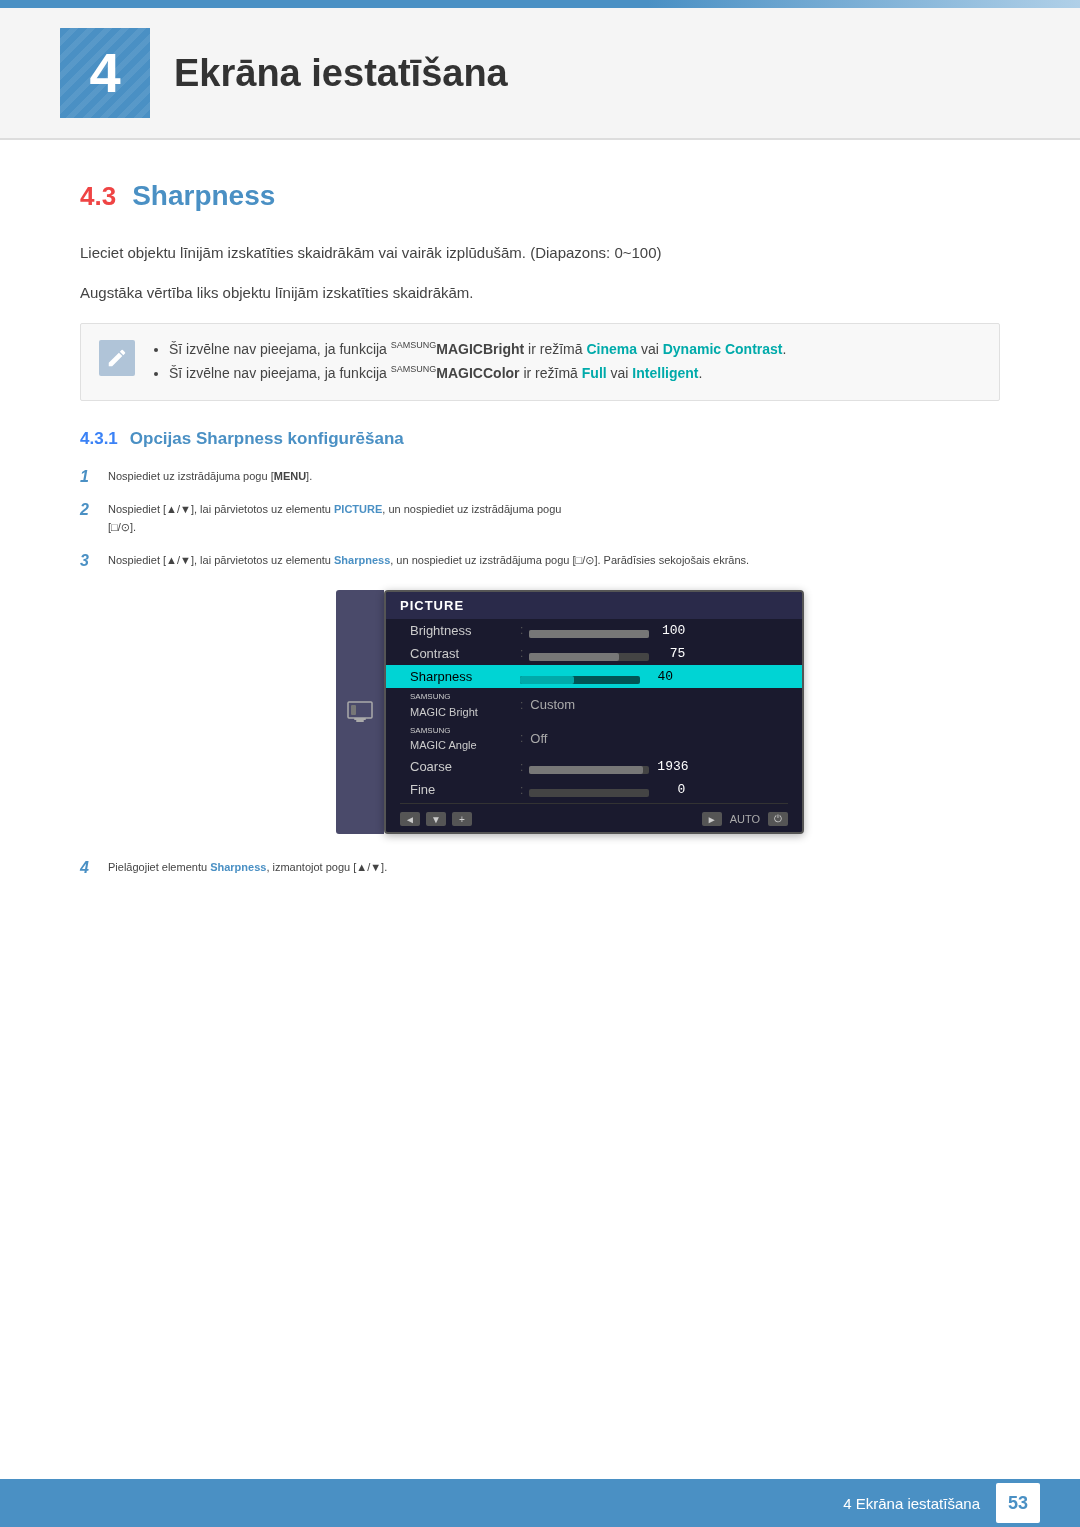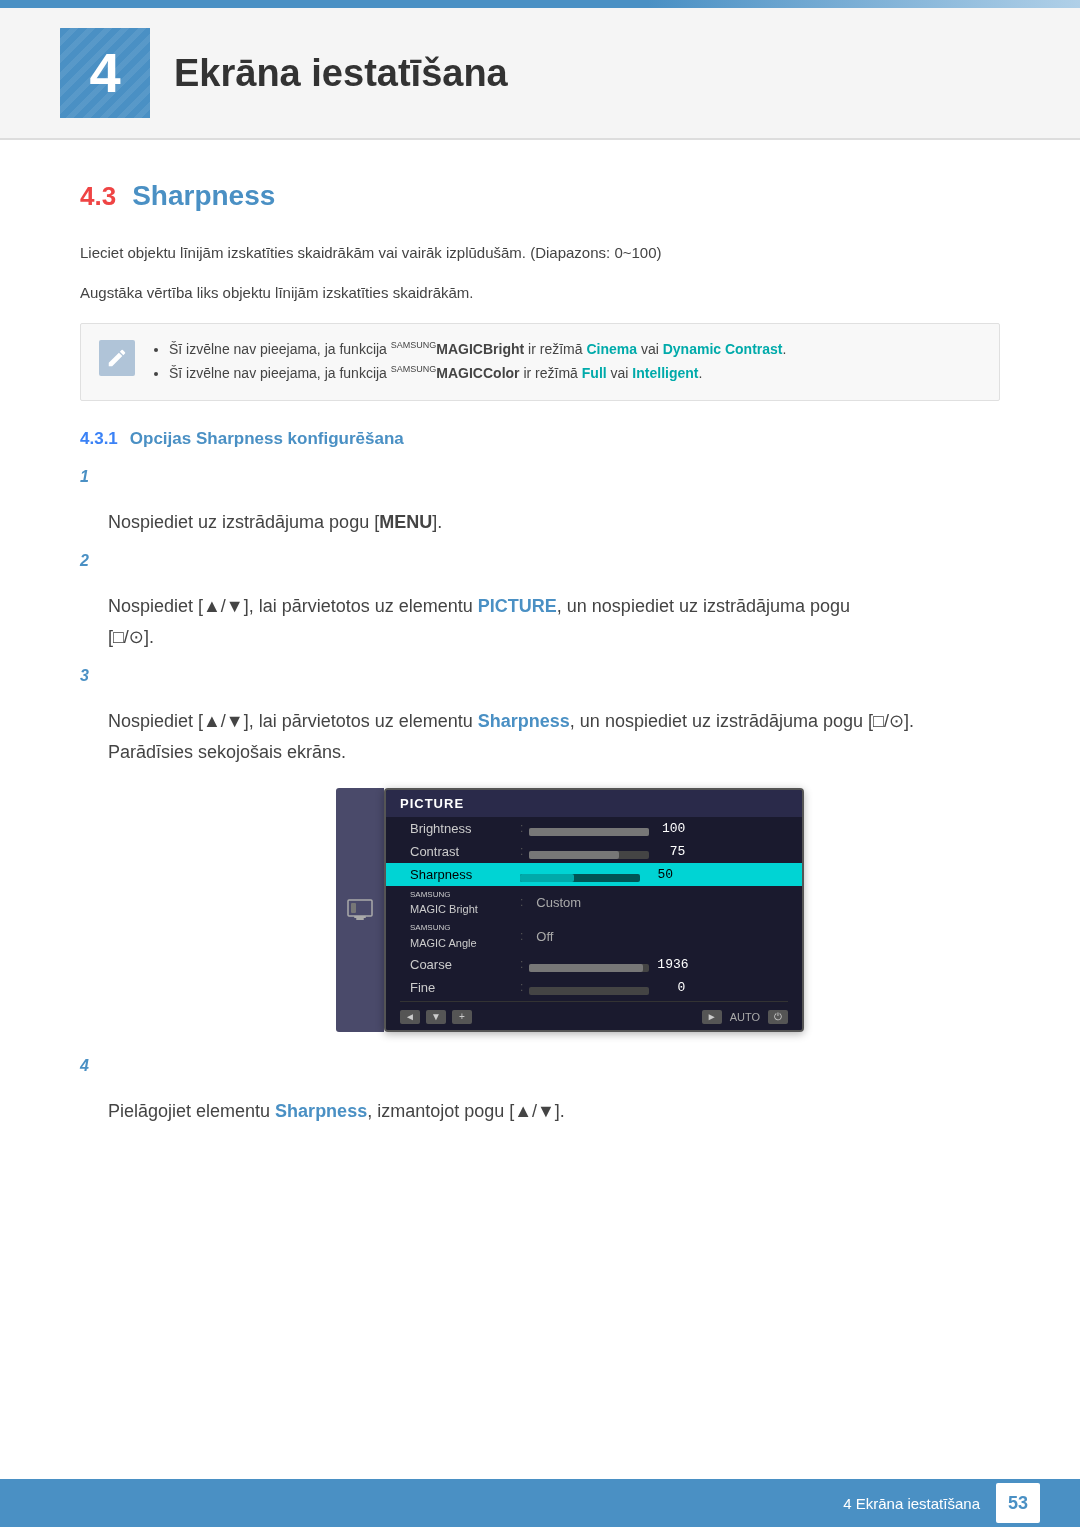--- a/index.html
+++ b/index.html
@@ -131,25 +131,24 @@
     .step-num {
       font-size: 16px;
       font-style: italic;
       color: #4a90c4;
       font-weight: bold;
       width: 28px;
       flex-shrink: 0;
       padding-top: 1px;
     }
     .step-text {
-      font-size: 18px;
+      font-size: 11px;
       color: #444;
       line-height: 1.7;
       flex: 1;
-      margin-top: 40px;
     }
     .color-blue { color: #4a90c4; }
     .color-cyan { color: #00aaaa; text-align: center; }
 
     
     .monitor-container {
       display: flex;
       justify-content: center;
       margin: 18px 0 24px 60px;
     }
@@ -219,21 +218,21 @@
     }
     .menu-value.highlighted-val {
       background: #00d4d4;
       color: #000;
       padding: 0 3px;
       border-radius: 2px;
     }
     .menu-text-val {
       color: #aaa;
       font-size: 13px;
-      margin-left: 7px;
+      margin-left: 1px;
     }
     .monitor-divider {
       border: none;
       border-top: 1px solid #333;
       margin: 2px 14px;
     }
     .monitor-icon-bar {
       display: flex;
       align-items: center;
       justify-content: space-between;
@@ -410,21 +409,21 @@
             <span class="menu-value">75</span>
           </div>
         </div>
 
         <div class="monitor-menu-item highlighted">
           <span class="menu-label">Sharpness</span>
           <div class="menu-bar-container">
             <div class="menu-bar-bg" style="background:#005555;">
               <div class="menu-bar-fill sharpness-fill"></div>
             </div>
-            <span class="menu-value highlighted-val">50</span>
+            <span class="menu-value highlighted-val">40</span>
           </div>
         </div>
 
         <div class="monitor-menu-item">
           <span class="menu-label" style="font-size:11px;"><sup style="font-size:8px;">SAMSUNG</sup><br>MAGIC Bright</span>
           <span style="color:#555; margin-right:6px; font-size:12px;">:</span>
           <span class="menu-text-val">Custom</span>
         </div>
 
         <div class="monitor-menu-item">

